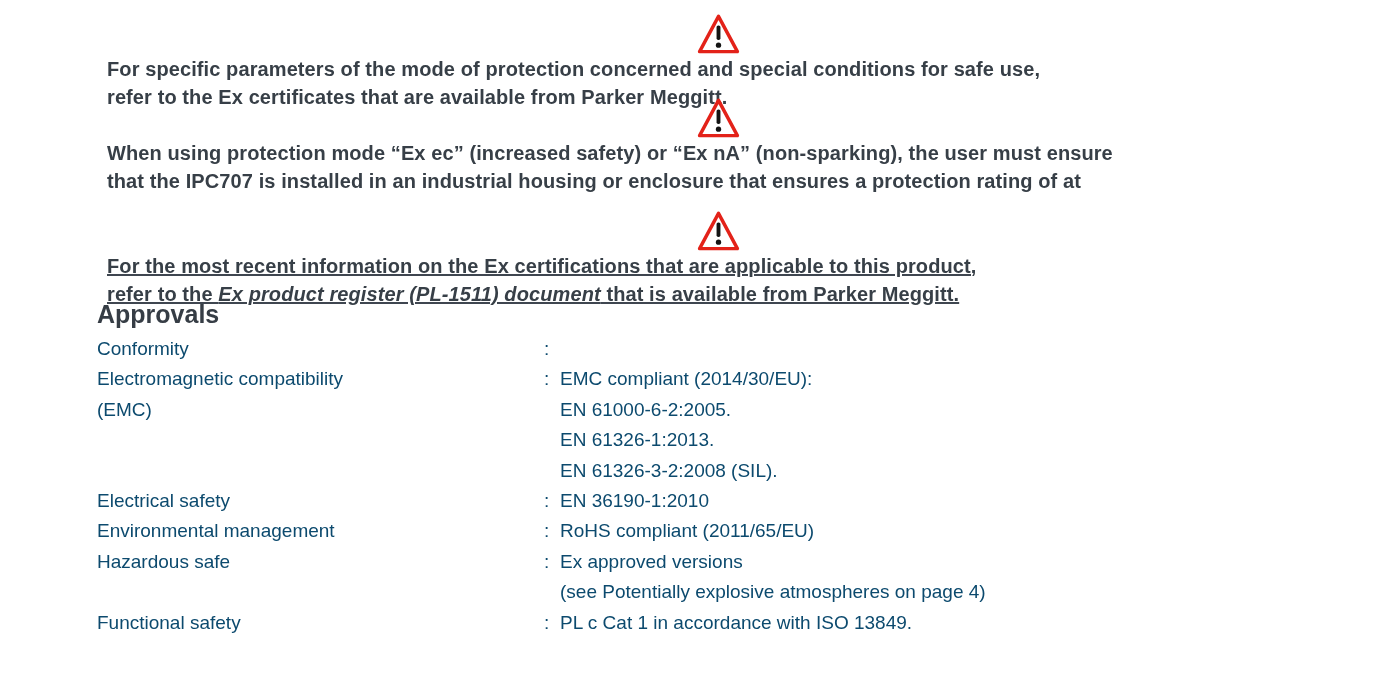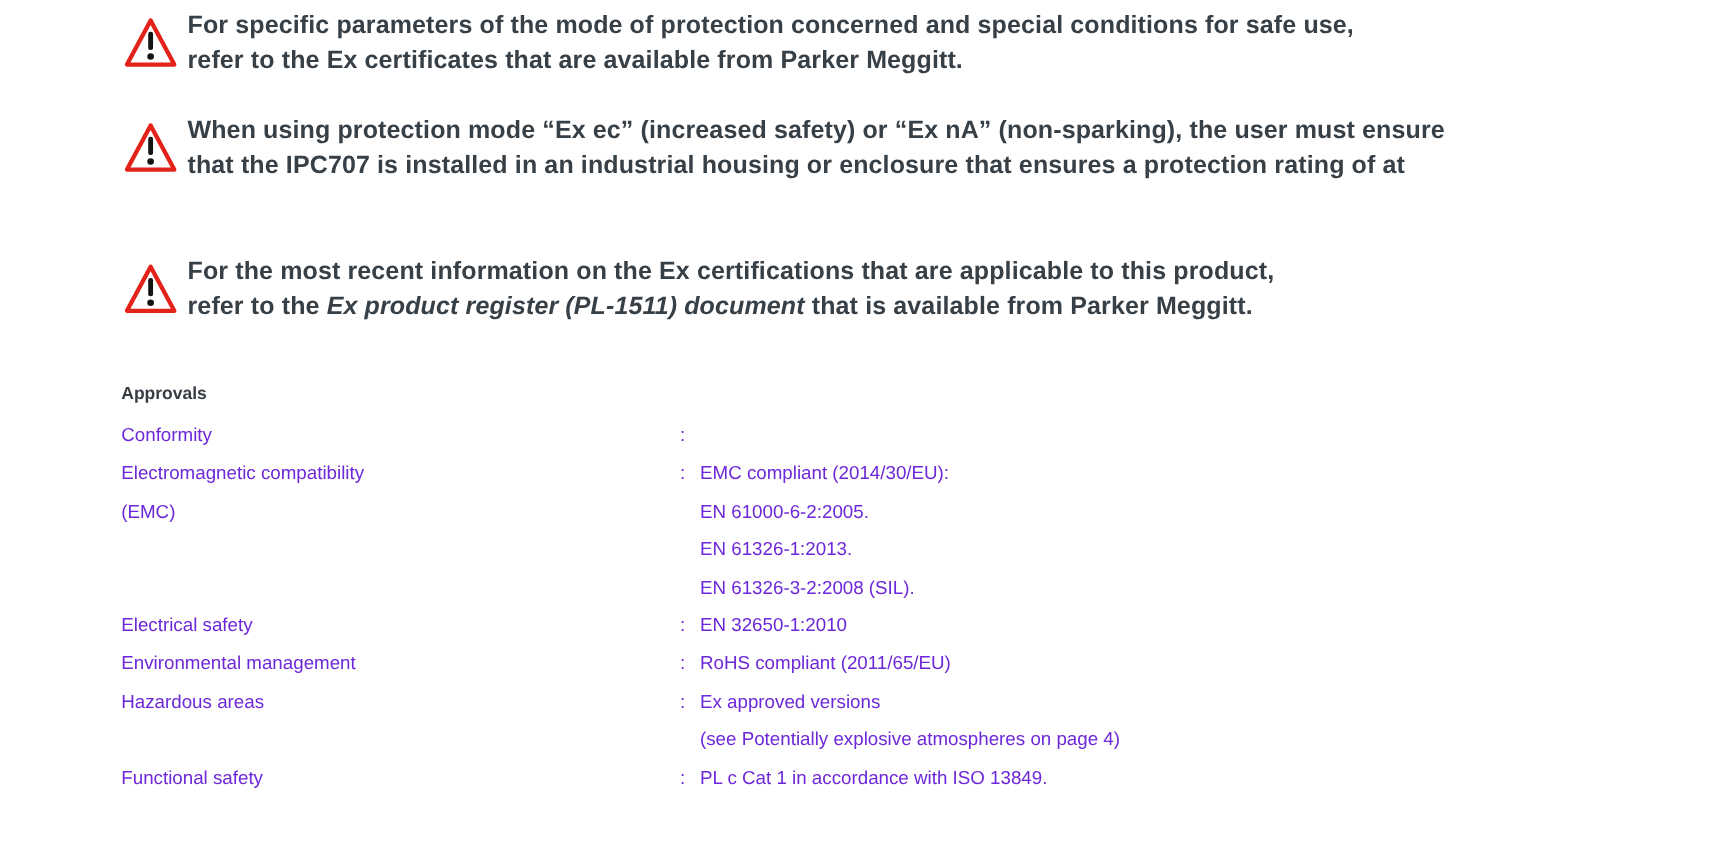--- a/index.html
+++ b/index.html
@@ -11,21 +11,22 @@
     overflow: hidden;
     font-family: "Liberation Sans", sans-serif;
     color: #3f4650;
   }
 
   
   .warning {
     position: absolute;
     left: 99px;
     display: flex;
-    align-items: flex-start;
+    align-items: center;
+    flex-direction: column;
   }
   .warning .tri-wrap {
     width: 43px;
     height: 42px;
     flex: 0 0 auto;
     margin-top: 7px;
   }
   .warning .tri-wrap svg { width: 100%; height: 100%; display: block; }
   .warning .wtext {
     margin-left: 8px;
@@ -34,43 +35,43 @@
     font-weight: bold;
     color: #373f47;
     letter-spacing: 0.1px;
     width: 1230px;
   }
   .warning .wtext .iline { white-space: nowrap; }
   .warning .wtext .em { font-style: italic; }
 
   #warning-1 { top: 6px; }
   #warning-2 { top: 90px; }
-  #warning-3 { top: 203px; }
+  #warning-3 { top: 203px; text-decoration: underline; }
 
   
   .approvals {
     position: absolute;
     left: 97px;
     top: 301px;
     width: 1270px;
   }
   .approvals-heading {
-    font-size: 14px;
+    font-size: 25px;
     line-height: 26px;
     font-weight: bold;
     color: #363d45;
     margin: 0 0 7px 0;
   }
   .approvals-table {
     display: grid;
     grid-template-columns: 447px 16px auto;
     row-gap: 0;
   }
   .arow { display: contents; }
-  .acell { font-size: 15px; line-height: 30.4px; color: #6d28d9; }
+  .acell { font-size: 19px; line-height: 30.4px; color: #0c4a6e; }
   .acell div { white-space: nowrap; }
   .sep-cell { text-align: left; }
 </style>
 </head>
 <body>
 
 <div class="page">
 
   <div class="warning" id="warning-1">
     <span class="tri-wrap">
@@ -141,37 +142,37 @@
           <div>EN 61326-3-2:2008 (SIL).</div>
         </div>
       </div>
 
       <div class="arow">
         <div class="acell">
           <div>Electrical safety</div>
         </div>
         <div class="acell sep-cell">:</div>
         <div class="acell">
-          <div>EN 32650-1:2010</div>
+          <div>EN 36190-1:2010</div>
         </div>
       </div>
 
       <div class="arow">
         <div class="acell">
           <div>Environmental management</div>
         </div>
         <div class="acell sep-cell">:</div>
         <div class="acell">
           <div>RoHS compliant (2011/65/EU)</div>
         </div>
       </div>
 
       <div class="arow">
         <div class="acell">
-          <div>Hazardous areas</div>
+          <div>Hazardous safe</div>
         </div>
         <div class="acell sep-cell">:</div>
         <div class="acell">
           <div>Ex approved versions</div>
           <div>(see Potentially explosive atmospheres on page 4)</div>
         </div>
       </div>
 
       <div class="arow">
         <div class="acell">

